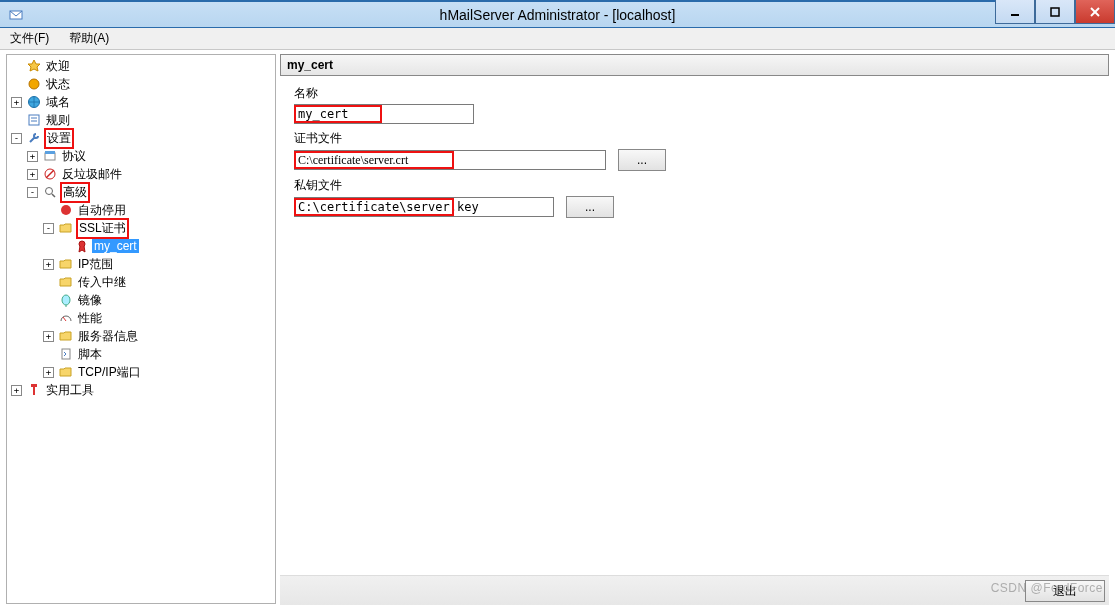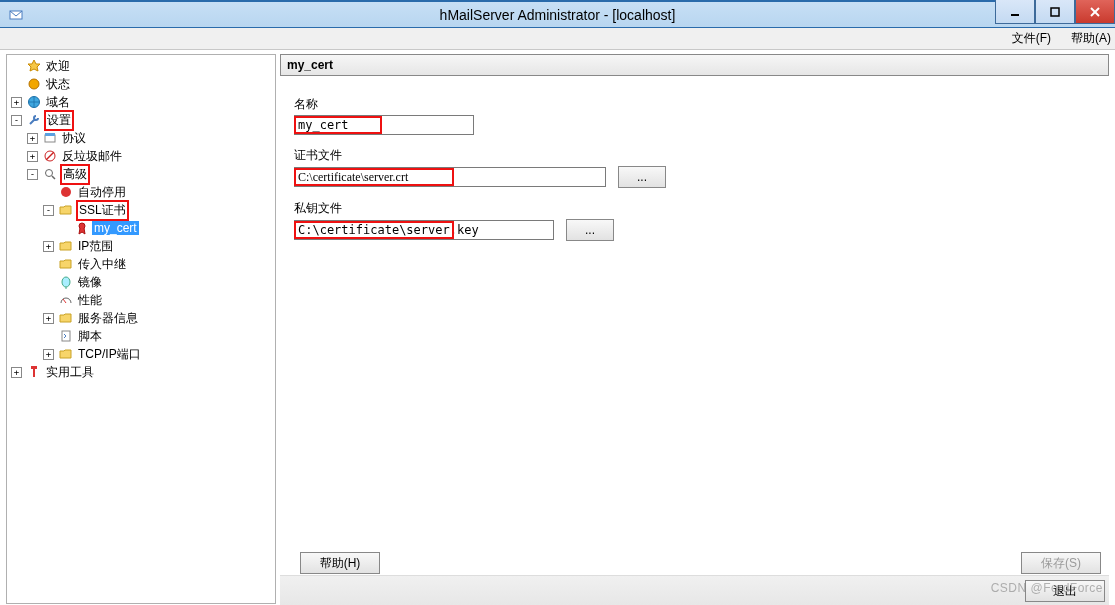--- a/index.html
+++ b/index.html
@@ -31,21 +31,21 @@
     width: 40px; height: 24px; display: flex; align-items: center; justify-content: center;
     border: 1px solid #3d6a9a; border-top: none; border-right: 1px solid #3d6a9a;
     background: linear-gradient(#d9e7f8,#c4daf2);
     font-weight: bold; cursor: default;
   }
   .win-btn.close { background: linear-gradient(#e0645a,#c93a2e); color:#fff; }
   .win-btn svg { pointer-events:none; }
 
   .menubar {
     height: 22px; background: #f0f0f0; border-bottom: 1px solid #c8c8c8;
-    display: flex; align-items: center; padding-left: 6px; gap: 12px; justify-content: flex-end;
+    display: flex; align-items: center; padding-left: 6px; gap: 12px;
   }
   .menubar .item { padding: 2px 4px; }
 
   .client {
     display: flex; height: 554px; padding: 4px 6px 0 6px; gap: 4px;
   }
   .treepanel {
     width: 270px; border: 1px solid #b0b0b0; background: #fff; overflow: auto;
     padding: 2px;
   }
@@ -64,21 +64,21 @@
   .label.sel { background: #3399ff; color: #fff; }
   .hl { border: 2px solid #e11; padding: 0 1px; }
 
   .rightpanel { flex: 1; display: flex; flex-direction: column; position: relative; }
   .grouphead {
     height: 22px; border: 1px solid #888; background: linear-gradient(#f6f6f6,#e6e6e6);
     display: flex; align-items: center; padding-left: 6px; font-weight: bold;
     margin-bottom: 8px;
   }
   .form { padding-left: 14px; }
-  .fld-label { margin-top: 12px; margin-bottom: 2px; font-family: Liberation Serif, serif; }
+  .fld-label { margin-top: 1px; margin-bottom: 2px; font-family: Liberation Serif, serif; }
   .row { display: flex; align-items: center; gap: 12px; margin-bottom: 6px; }
   input.text {
     height: 20px; border: 1px solid #7a7a7a; font-family: "SimSun", monospace;
     font-size: 12px; padding: 1px 3px; background: #fff;
   }
   .inbox-hl { position: absolute; border: 2px solid #e11; height: 18px; pointer-events:none; }
   button.std {
     height: 22px; min-width: 60px; border: 1px solid #888;
     background: linear-gradient(#f8f8f8,#e2e2e2); font-family: inherit; font-size: 12px;
     padding: 0 8px;
@@ -164,20 +164,33 @@
       <li>
           <div class="node">
             <span class="exp">+</span>
             <span class="ico">
               <svg width="14" height="14">
                 <circle cx="7" cy="7" r="5.5" fill="#3fa7e0" stroke="#1a6fa8"></circle>
                 <path d="M2 7 H12 M7 2 V12" stroke="#1a6fa8" stroke-width="0.8"></path>
               </svg>
             </span>
             <span class="label">域名</span>
+          </div>
+        </li>
+      <li>
+          <div class="node">
+            <span class="exp blank"></span>
+            <span class="ico">
+              <svg width="14" height="14">
+                <rect x="2" y="2" width="10" height="10" fill="#fff" stroke="#4a7dbf"></rect>
+                <line x1="4" y1="5" x2="10" y2="5" stroke="#4a7dbf"></line>
+                <line x1="4" y1="8" x2="10" y2="8" stroke="#4a7dbf"></line>
+              </svg>
+            </span>
+            <span class="label">规则</span>
           </div>
         </li>
 
       <li>
           <div class="node">
             <span class="exp">-</span>
             <span class="ico">
               <svg width="14" height="14">
                 <path d="M3 11 L7 7 M9 3 A2 2 0 1 0 11 5" stroke="#4a7dbf" fill="none" stroke-width="2"></path>
               </svg>
@@ -378,24 +391,20 @@
       </div>
 
       <div class="fld-label">私钥文件</div>
       <div class="row" style="position:relative">
         <input class="text" style="width: 260px;" value="C:\certificate\server.key">
         <button class="std" style="min-width:48px">...</button>
         <span class="inbox-hl" style="left:0; width:160px;"></span>
       </div>
     </div>
 
-    <div class="bottom-bar">
-      <button class="std" style="min-width:80px">帮助(H)</button>
-      <button class="std" style="min-width:80px" disabled="">保存(S)</button>
-    </div>
 
     <div class="exit-bar">
       <button class="std" style="min-width:80px">退出</button>
     </div>
   </div>
 </div>
 
 <div class="watermark">CSDN @FordForce</div>
 
 </body></html>

